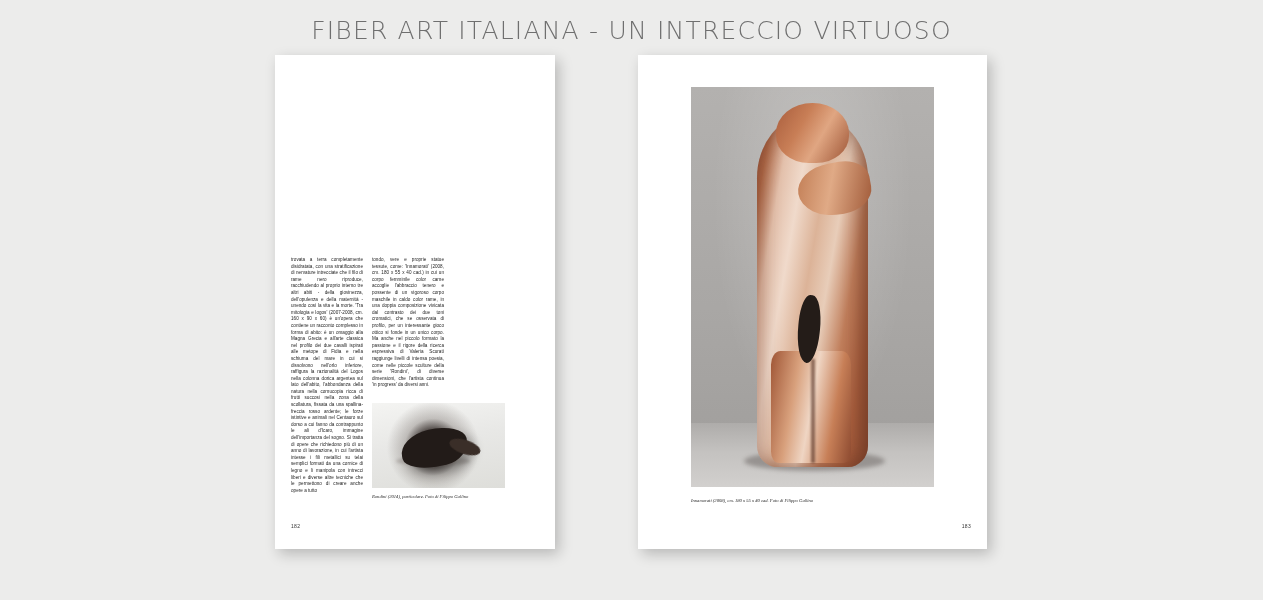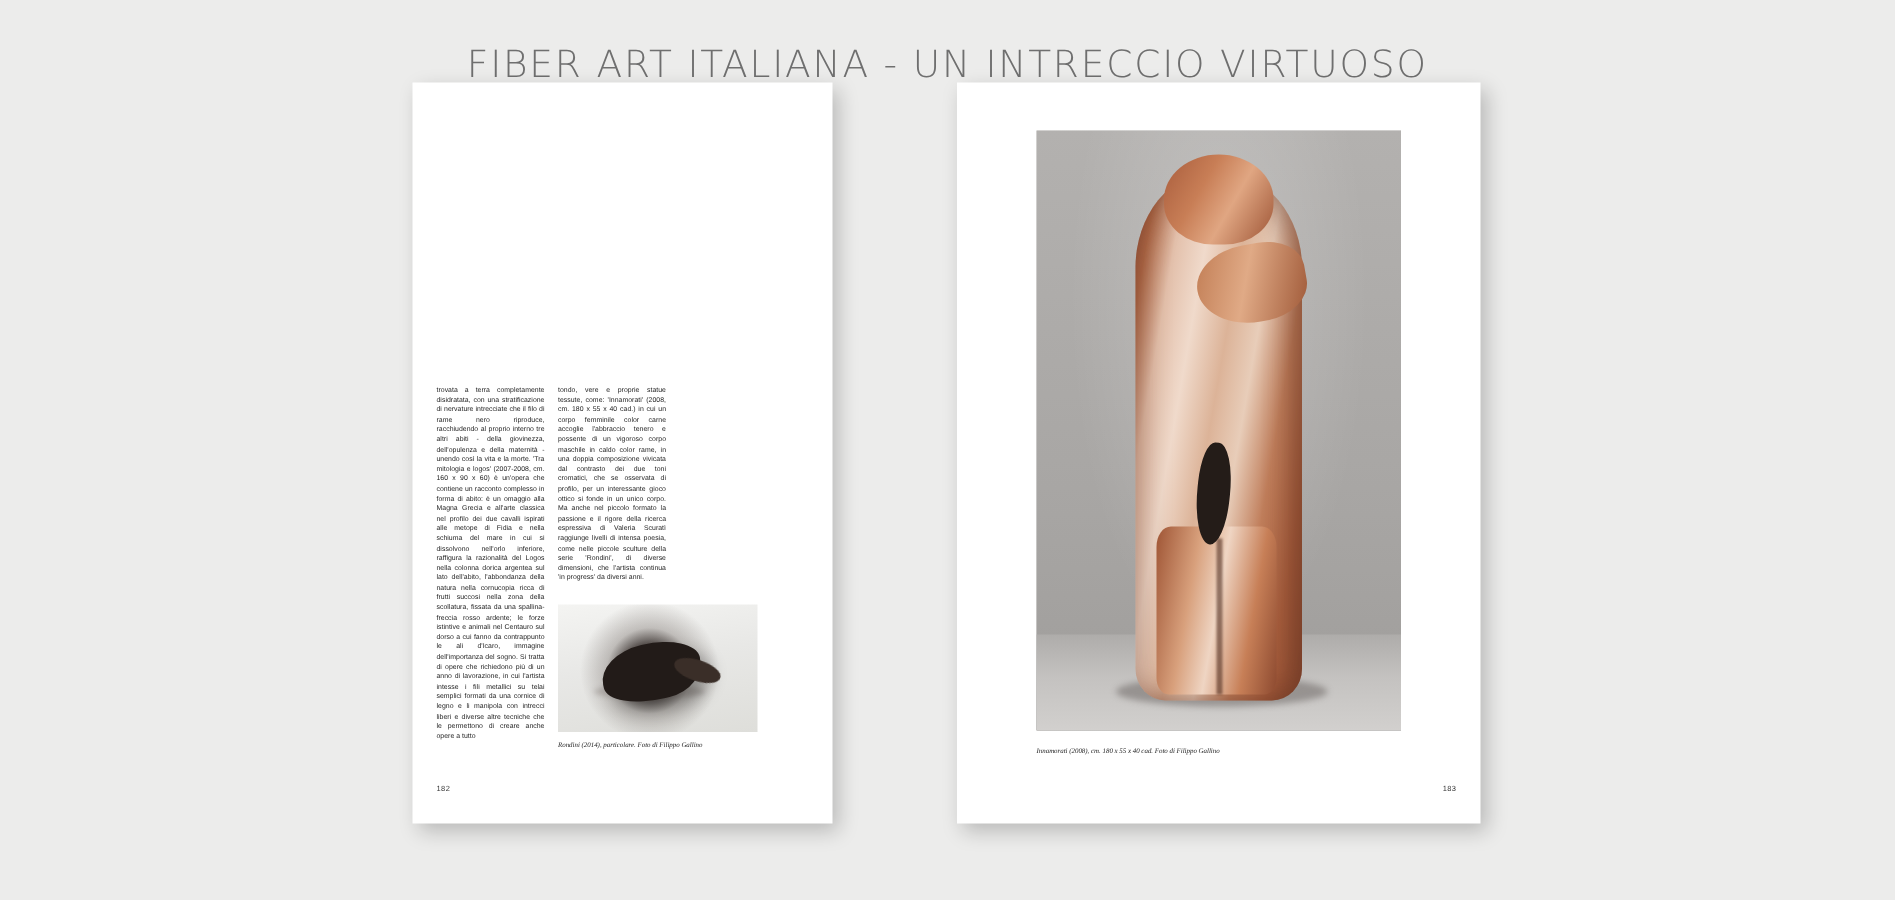--- a/index.html
+++ b/index.html
@@ -11,21 +11,21 @@
     height: 600px;
     background: #ececeb;
     font-family: "Liberation Sans", sans-serif;
     overflow: hidden;
     position: relative;
   }
 
   
   .page-header {
     position: absolute;
-    top: 28px;
+    top: 16px;
     left: 0;
     width: 100%;
     text-align: center;
     font-size: 25px;
     letter-spacing: 1.2px;
     color: #6f6f6f;
     font-weight: 300;
     font-family: "DejaVu Sans", sans-serif;
     white-space: nowrap;
   }

